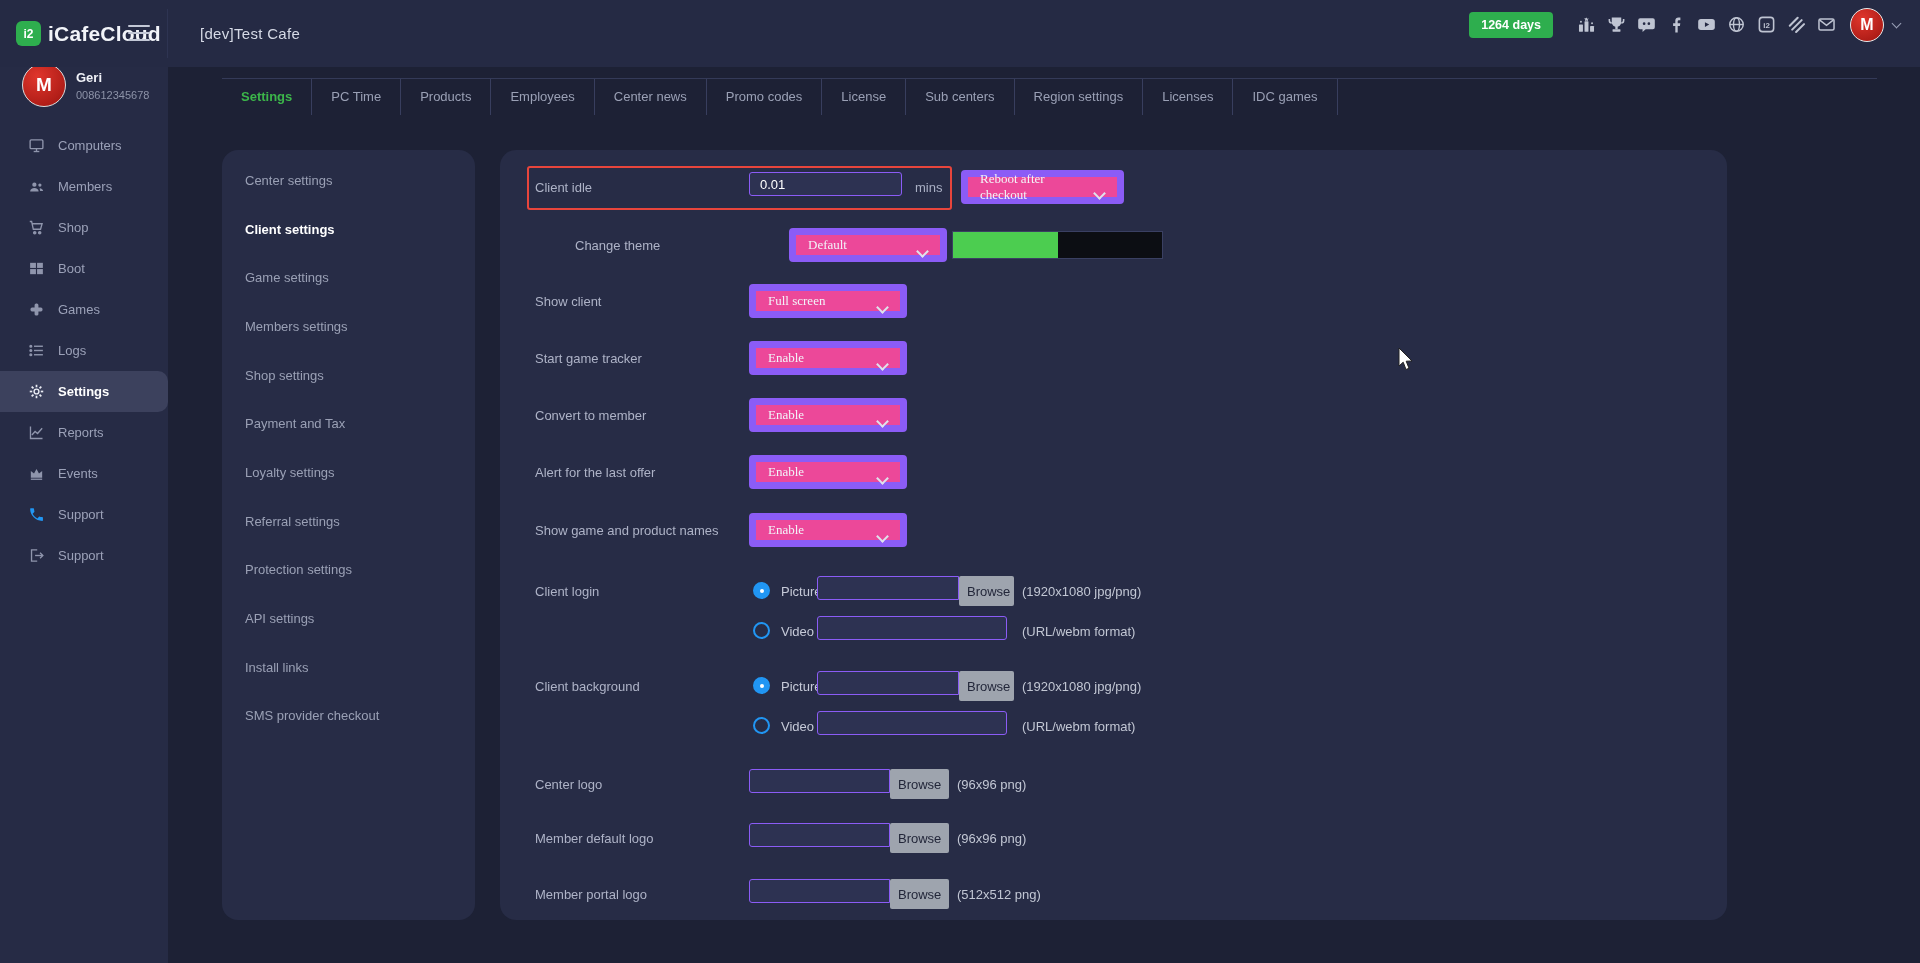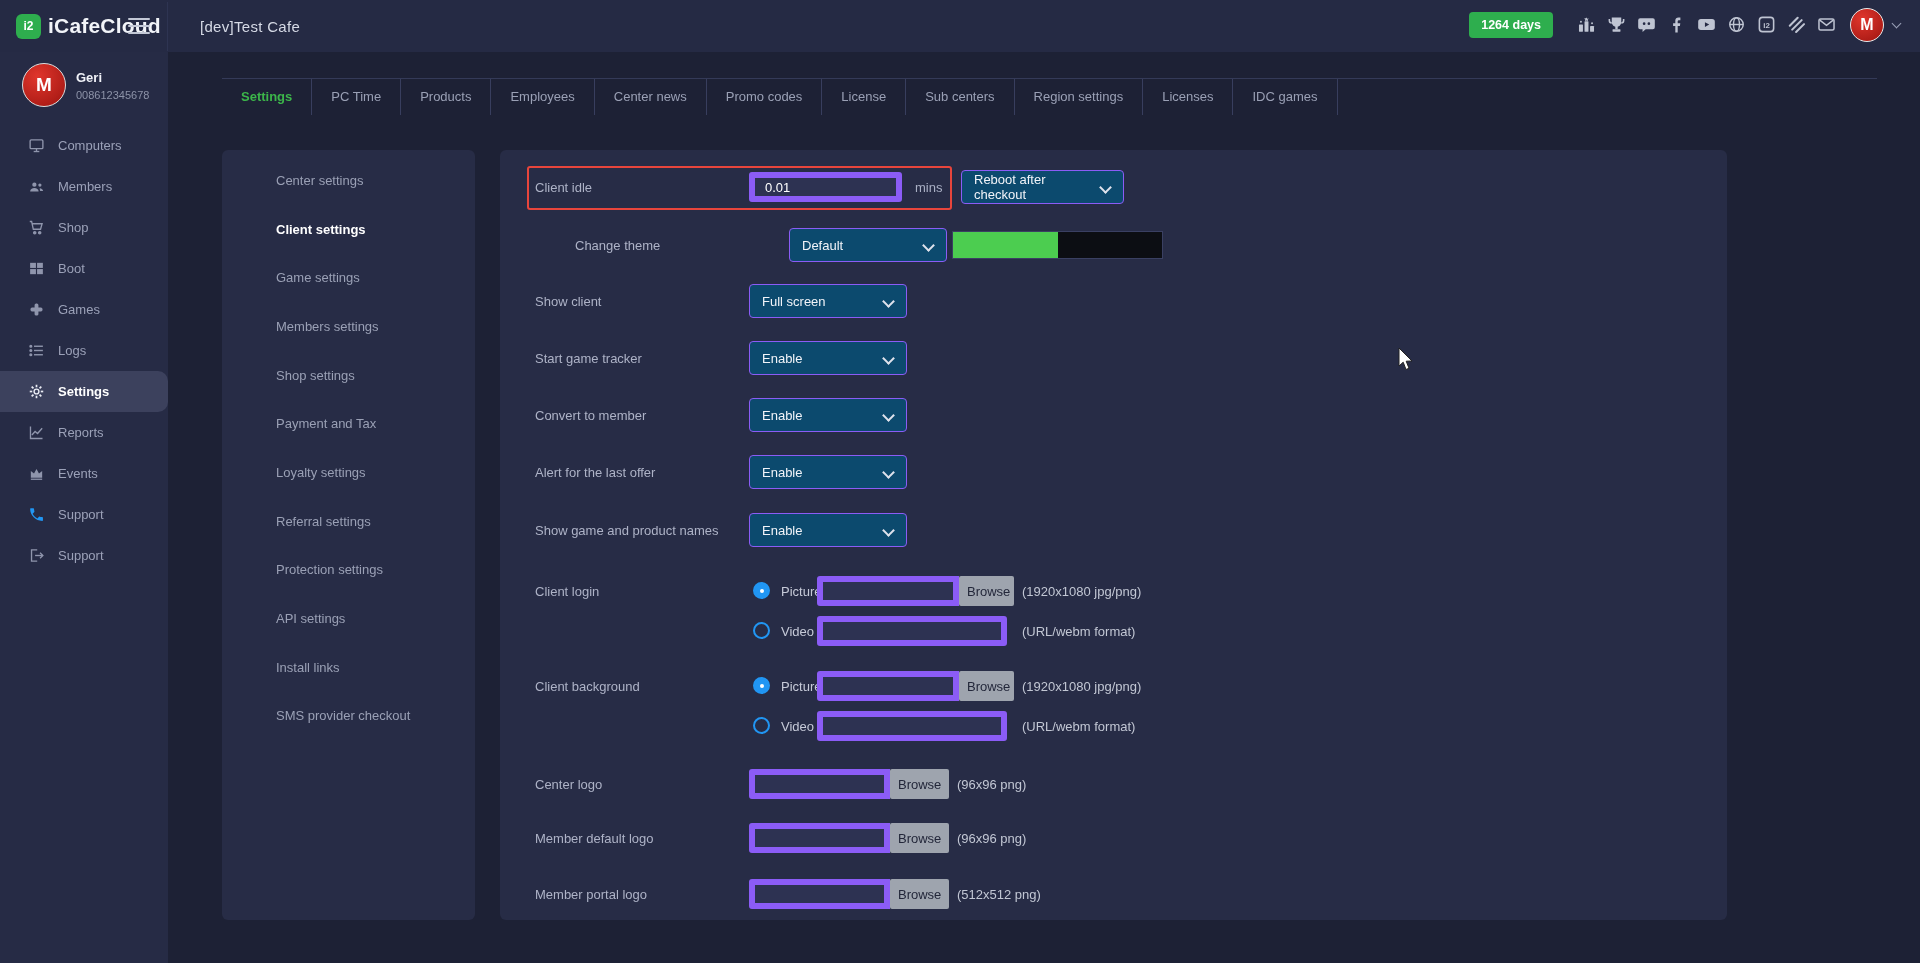--- a/index.html
+++ b/index.html
@@ -4,21 +4,21 @@
 <style>
   * { margin:0; padding:0; box-sizing:border-box; }
   html,body { width:1920px; height:963px; overflow:hidden; }
   body {
     background:#1d2135;
     font-family:"Liberation Sans", sans-serif;
     color:#e8eaf2;
     position:relative;
   }
   
-  .header { position:absolute; left:0; top:0; width:1920px; height:52px; background:#252a44; display:flex; align-items:center; z-index:30; }
+  .header { position:absolute; left:0; top:0; width:1920px; height:67px; background:#252a44; display:flex; align-items:center; z-index:30; }
   .logo-area { width:168px; height:49px; display:flex; align-items:center; padding-left:16px; position:relative; border-right:1px solid #2e3452; }
   .logo-mark { width:25px; height:25px; background:#2eae4e; border-radius:6px; color:#fff; font-weight:bold; font-size:12px; display:flex; align-items:center; justify-content:center; }
   .brand { color:#f2f4f9; font-weight:bold; font-size:21px; margin-left:7px; letter-spacing:.2px; }
   .hamburger-btn { position:absolute; left:128px; top:14px; width:22px; height:20px; display:flex; flex-direction:column; justify-content:space-between; padding:2px 0; cursor:pointer; }
   .hamburger-btn span { display:block; height:2px; background:#c3c8d6; border-radius:1px; }
   .page-title { margin-left:32px; font-size:15px; color:#d6dae6; letter-spacing:.3px; }
   .header-right { position:absolute; right:0; top:0; height:49px; display:flex; align-items:center; }
   .days-badge { background:#2eae4e; color:#fff; font-size:12.5px; font-weight:bold; border-radius:4px; padding:6px 12px; margin-right:24px; }
   .hicons { display:flex; align-items:center; gap:11px; margin-right:14px; }
   .hicon { width:19px; height:19px; color:#bfc4d2; display:flex; align-items:center; justify-content:center; cursor:pointer; }
@@ -38,32 +38,32 @@
   .nav-item .nicon { width:17px; height:17px; margin-right:13px; display:flex; align-items:center; justify-content:center; color:#8f95ac; }
   .nav-item .nicon svg { width:17px; height:17px; }
   .nav-item.active { background:#3c415d; border-radius:0 10px 10px 0; color:#ffffff; font-weight:bold; }
   .nav-item.active .nicon { color:#e9ebf3; }
   .nicon.phone-blue { color:#2196f3 !important; }
   
   .tabline { position:absolute; left:222px; top:78px; width:1655px; border-top:1px solid #343a58; }
   .tabs { position:absolute; left:222px; top:79px; display:flex; }
   .tab { height:36px; line-height:36px; padding:0 19px; font-size:13px; color:#9aa0b5; border-right:1px solid #383e5e; cursor:pointer; white-space:nowrap; }
   .tab.active { color:#3cb54a; font-weight:bold; }
-  .card { position:absolute; background:#272c46; border-radius:6px;padding-left:31px; }
+  .card { position:absolute; background:#272c46; border-radius:16px; }
   .submenu-card { left:222px; top:150px; width:253px; height:770px; }
   .submenu { padding-top:6px; }
   .submenu-item { height:48.7px; display:flex; align-items:center; padding-left:23px; font-size:13px; color:#9aa0b5; cursor:pointer; }
   .submenu-item.active { color:#ffffff; font-weight:bold; }
   .form-card { left:500px; top:150px; width:1227px; height:770px; }
   
   .row { position:absolute; left:0; width:1227px; height:34px; }
   .flabel { position:absolute; left:35px; top:50%; transform:translateY(-50%); font-size:13px; color:#aeb3c7; }
-  .select { position:absolute; left:249px; top:0; width:158px; height:34px; background:#0c4a6e; border:1px solid #8b5cf6; border-radius:4px; color:#f2f4f9; font-size:13px; display:flex; align-items:center; padding:0 30px 0 12px; cursor:pointer; }
+  .select { position:absolute; left:249px; top:0; width:158px; height:34px; background:#ec4899; border:7px solid #8b5cf6; border-radius:4px; color:#f2f4f9; font-size:13px; display:flex; align-items:center; padding:0 30px 0 12px; cursor:pointer;font-family:Liberation Serif, serif; }
   .select::after { content:""; position:absolute; right:13px; top:12px; width:7px; height:7px; border-right:2px solid #dfe2ec; border-bottom:2px solid #dfe2ec; transform:rotate(45deg); }
-  .txt-input { background:#2d3252; border:6px solid #8b5cf6; border-radius:3px; height:30px; color:#fff; font-size:13px; padding:0 10px; font-family:"Liberation Sans", sans-serif; outline:none; }
+  .txt-input { background:#2d3252; border:1px solid #8b5cf6; border-radius:3px; height:24px; color:#fff; font-size:13px; padding:0 10px; font-family:"Liberation Sans", sans-serif; outline:none; }
   .idle-input { position:absolute; left:249px; top:2px; width:153px; }
   .unit { position:absolute; left:415px; top:50%; transform:translateY(-50%); font-size:13px; color:#aab0c5; }
   .highlight-box { position:absolute; left:27px; top:16px; width:425px; height:44px; border:2px solid #e8453c; border-radius:3px; z-index:5; pointer-events:none; }
   .reboot-select { left:461px; width:163px; }
   .swatch { position:absolute; left:452px; top:81px; width:211px; height:28px; border:1px solid #3a4062; display:flex; }
   .swatch-green { width:105px; height:100%; background:#4ccd50; }
   .swatch-black { flex:1; height:100%; background:#0c0e13; }
   
   .radio { position:absolute; left:253px; top:8px; width:17px; height:17px; border-radius:50%; border:2px solid #2196f3; cursor:pointer; }
   .radio.checked { background:#2196f3; box-shadow:inset 0 0 0 2px #2196f3; }

